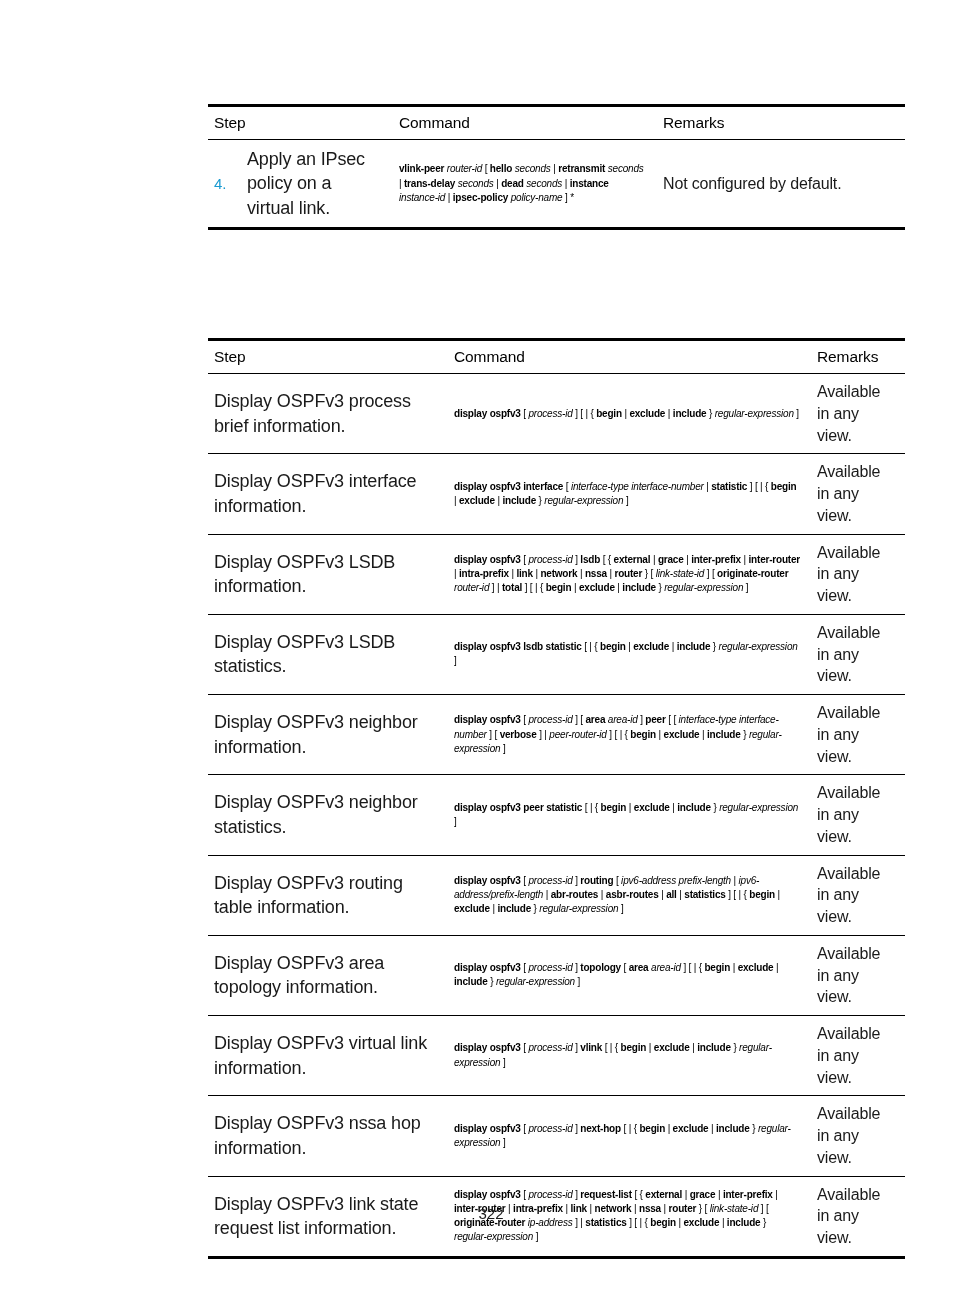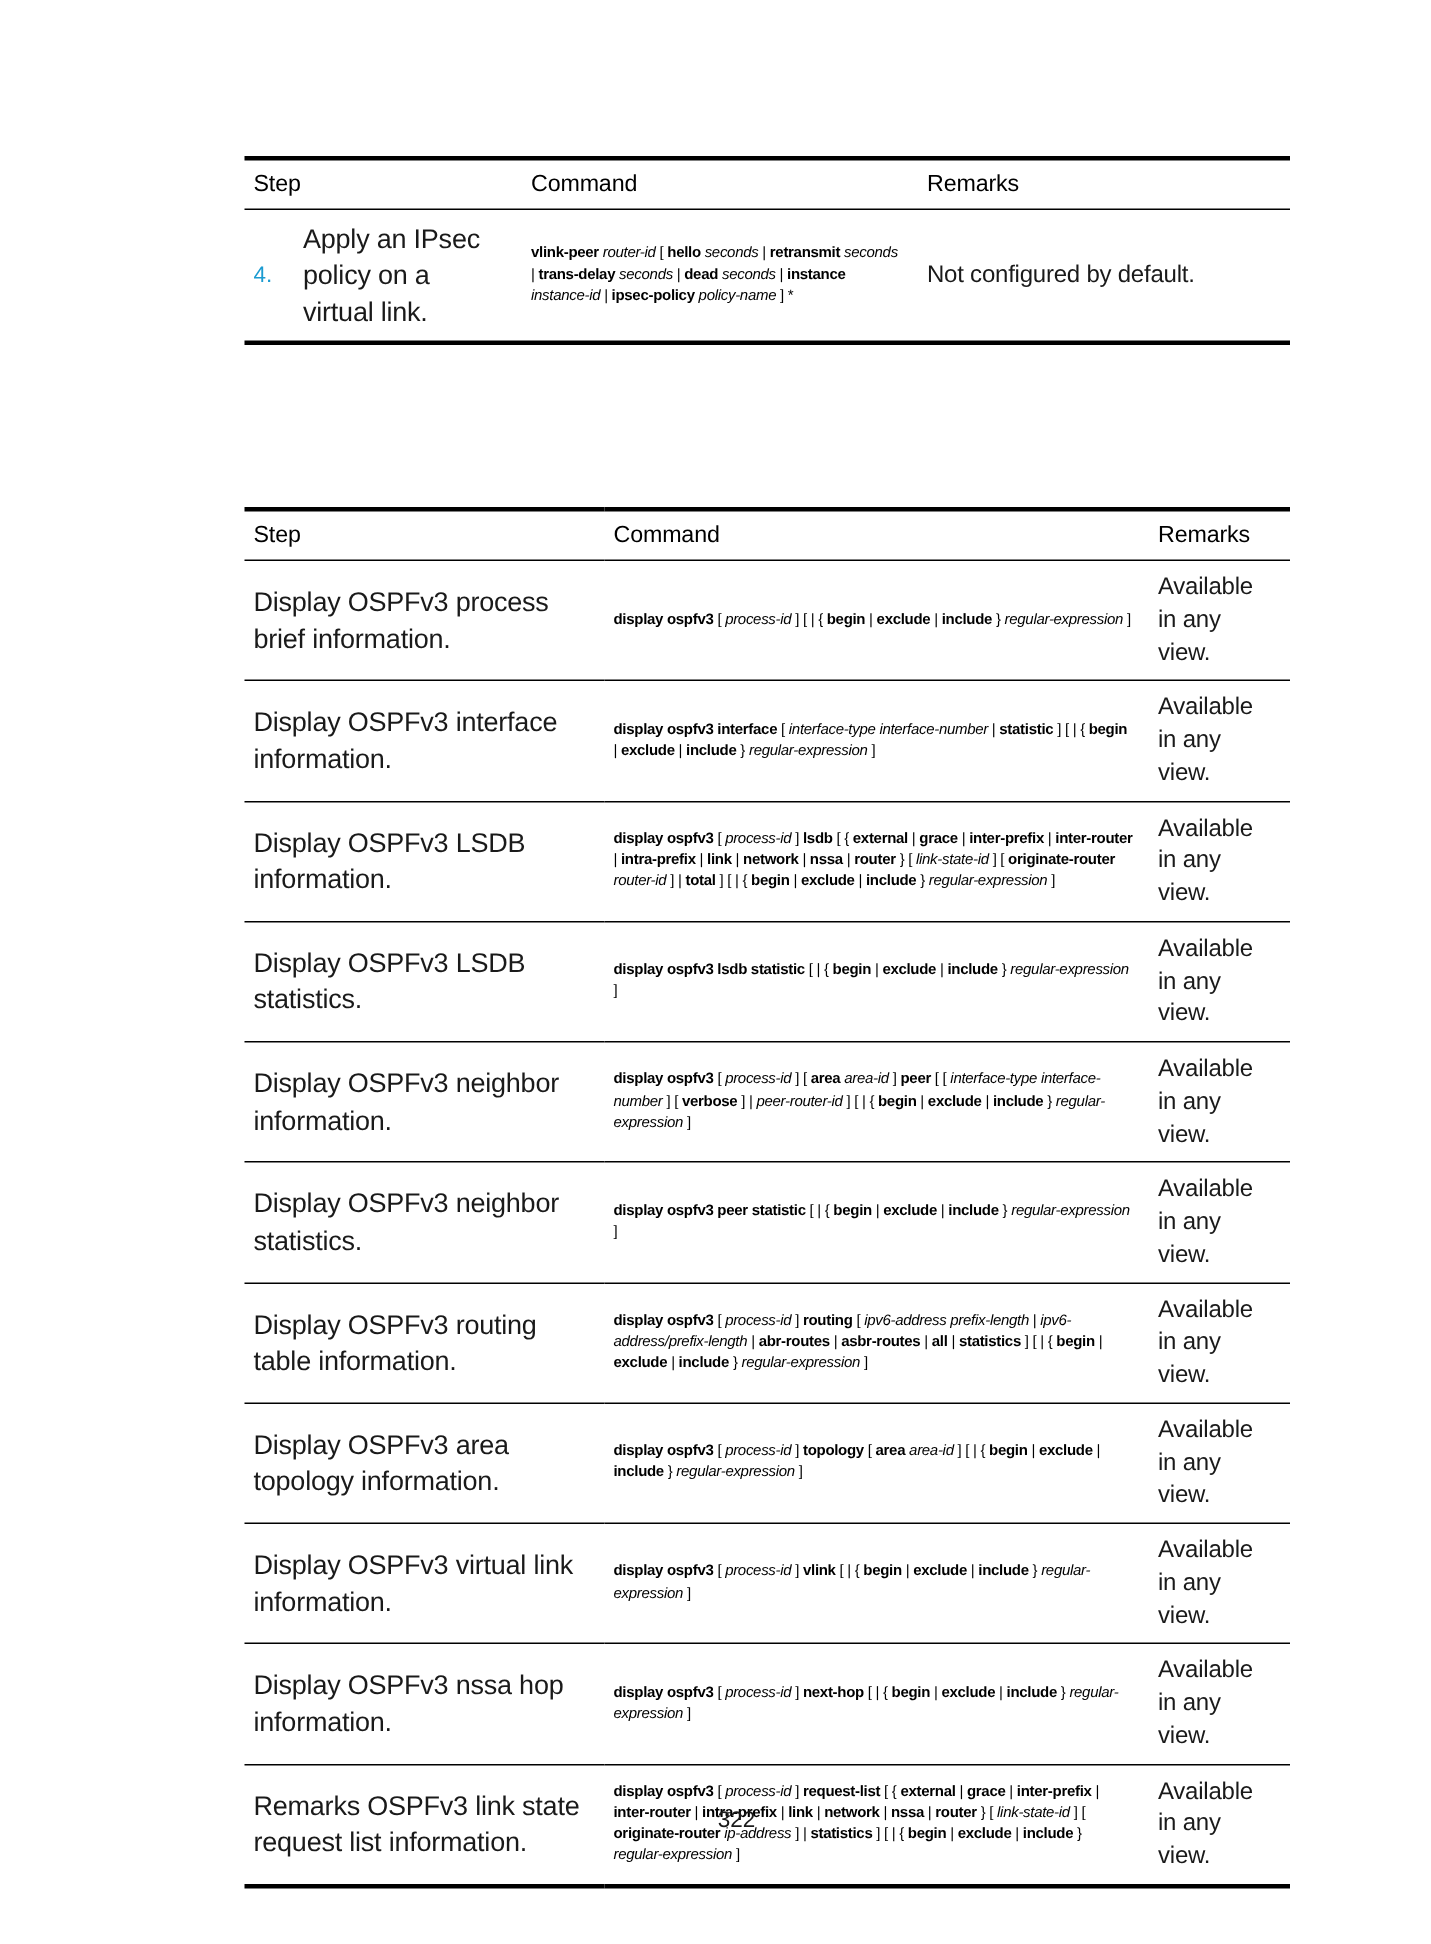--- a/index.html
+++ b/index.html
@@ -19,20 +19,21 @@
   .page {
     position: absolute;
     inset: 0;
   }
 
   
   .doc-table {
     position: absolute;
     border-collapse: collapse;
     table-layout: fixed;
+    margin-left: 45px;
   }
   .doc-table td, .doc-table th {
     vertical-align: middle;
     text-align: left;
     padding: 7px 10px 7px 6px;
     font-weight: normal;
   }
 
   
   .rule-top {
@@ -201,21 +202,21 @@
           <td class="task-cell">Display OSPFv3 virtual link information.</td>
           <td class="cmd-cell"><span class="seg-b">display ospfv3</span><span class="seg-p"> [ </span><span class="seg-i">process-id</span><span class="seg-p"> ] </span><span class="seg-b">vlink</span><span class="seg-p"> [ | { </span><span class="seg-b">begin</span><span class="seg-p"> | </span><span class="seg-b">exclude</span><span class="seg-p"> | </span><span class="seg-b">include</span><span class="seg-p"> } </span><span class="seg-i">regular-expression</span><span class="seg-p"> ]</span></td>
           <td class="remarks-cell">Available in any view.</td>
         </tr>
         <tr class="rule-row">
           <td class="task-cell">Display OSPFv3 nssa hop information.</td>
           <td class="cmd-cell"><span class="seg-b">display ospfv3</span><span class="seg-p"> [ </span><span class="seg-i">process-id</span><span class="seg-p"> ] </span><span class="seg-b">next-hop</span><span class="seg-p"> [ | { </span><span class="seg-b">begin</span><span class="seg-p"> | </span><span class="seg-b">exclude</span><span class="seg-p"> | </span><span class="seg-b">include</span><span class="seg-p"> } </span><span class="seg-i">regular-expression</span><span class="seg-p"> ]</span></td>
           <td class="remarks-cell">Available in any view.</td>
         </tr>
         <tr class="rule-bottom">
-          <td class="task-cell">Remarks OSPFv3 link state request list information.</td>
+          <td class="task-cell">Display OSPFv3 link state request list information.</td>
           <td class="cmd-cell"><span class="seg-b">display ospfv3</span><span class="seg-p"> [ </span><span class="seg-i">process-id</span><span class="seg-p"> ] </span><span class="seg-b">request-list</span><span class="seg-p"> [ { </span><span class="seg-b">external</span><span class="seg-p"> | </span><span class="seg-b">grace</span><span class="seg-p"> | </span><span class="seg-b">inter-prefix</span><span class="seg-p"> | </span><span class="seg-b">inter-router</span><span class="seg-p"> | </span><span class="seg-b">intra-prefix</span><span class="seg-p"> | </span><span class="seg-b">link</span><span class="seg-p"> | </span><span class="seg-b">network</span><span class="seg-p"> | </span><span class="seg-b">nssa</span><span class="seg-p"> | </span><span class="seg-b">router</span><span class="seg-p"> } [ </span><span class="seg-i">link-state-id</span><span class="seg-p"> ] [ </span><span class="seg-b">originate-router</span><span class="seg-p"> </span><span class="seg-i">ip-address</span><span class="seg-p"> ] | </span><span class="seg-b">statistics</span><span class="seg-p"> ] [ | { </span><span class="seg-b">begin</span><span class="seg-p"> | </span><span class="seg-b">exclude</span><span class="seg-p"> | </span><span class="seg-b">include</span><span class="seg-p"> } </span><span class="seg-i">regular-expression</span><span class="seg-p"> ]</span></td>
           <td class="remarks-cell">Available in any view.</td>
         </tr>
       </tbody>
   </table>
 
   <div class="page-number">322</div>
 
 </div>
 

